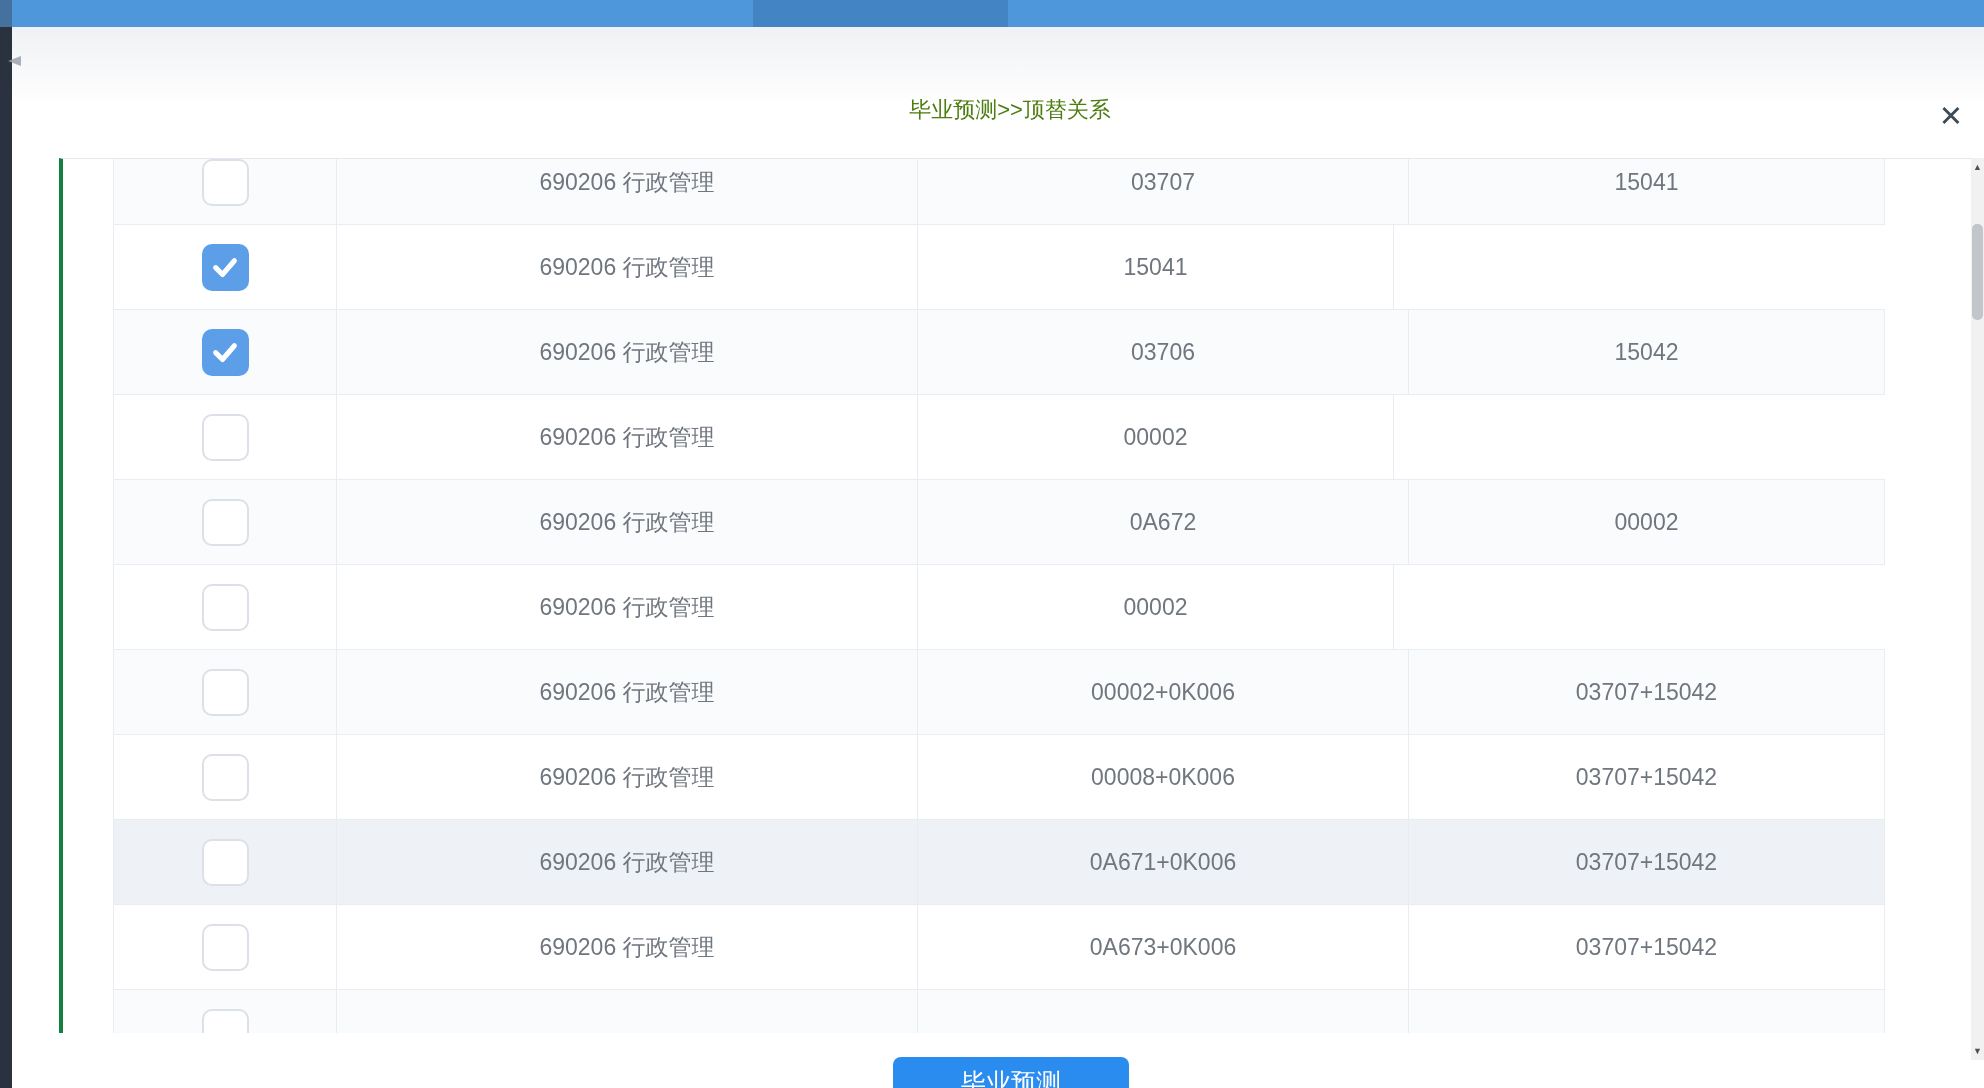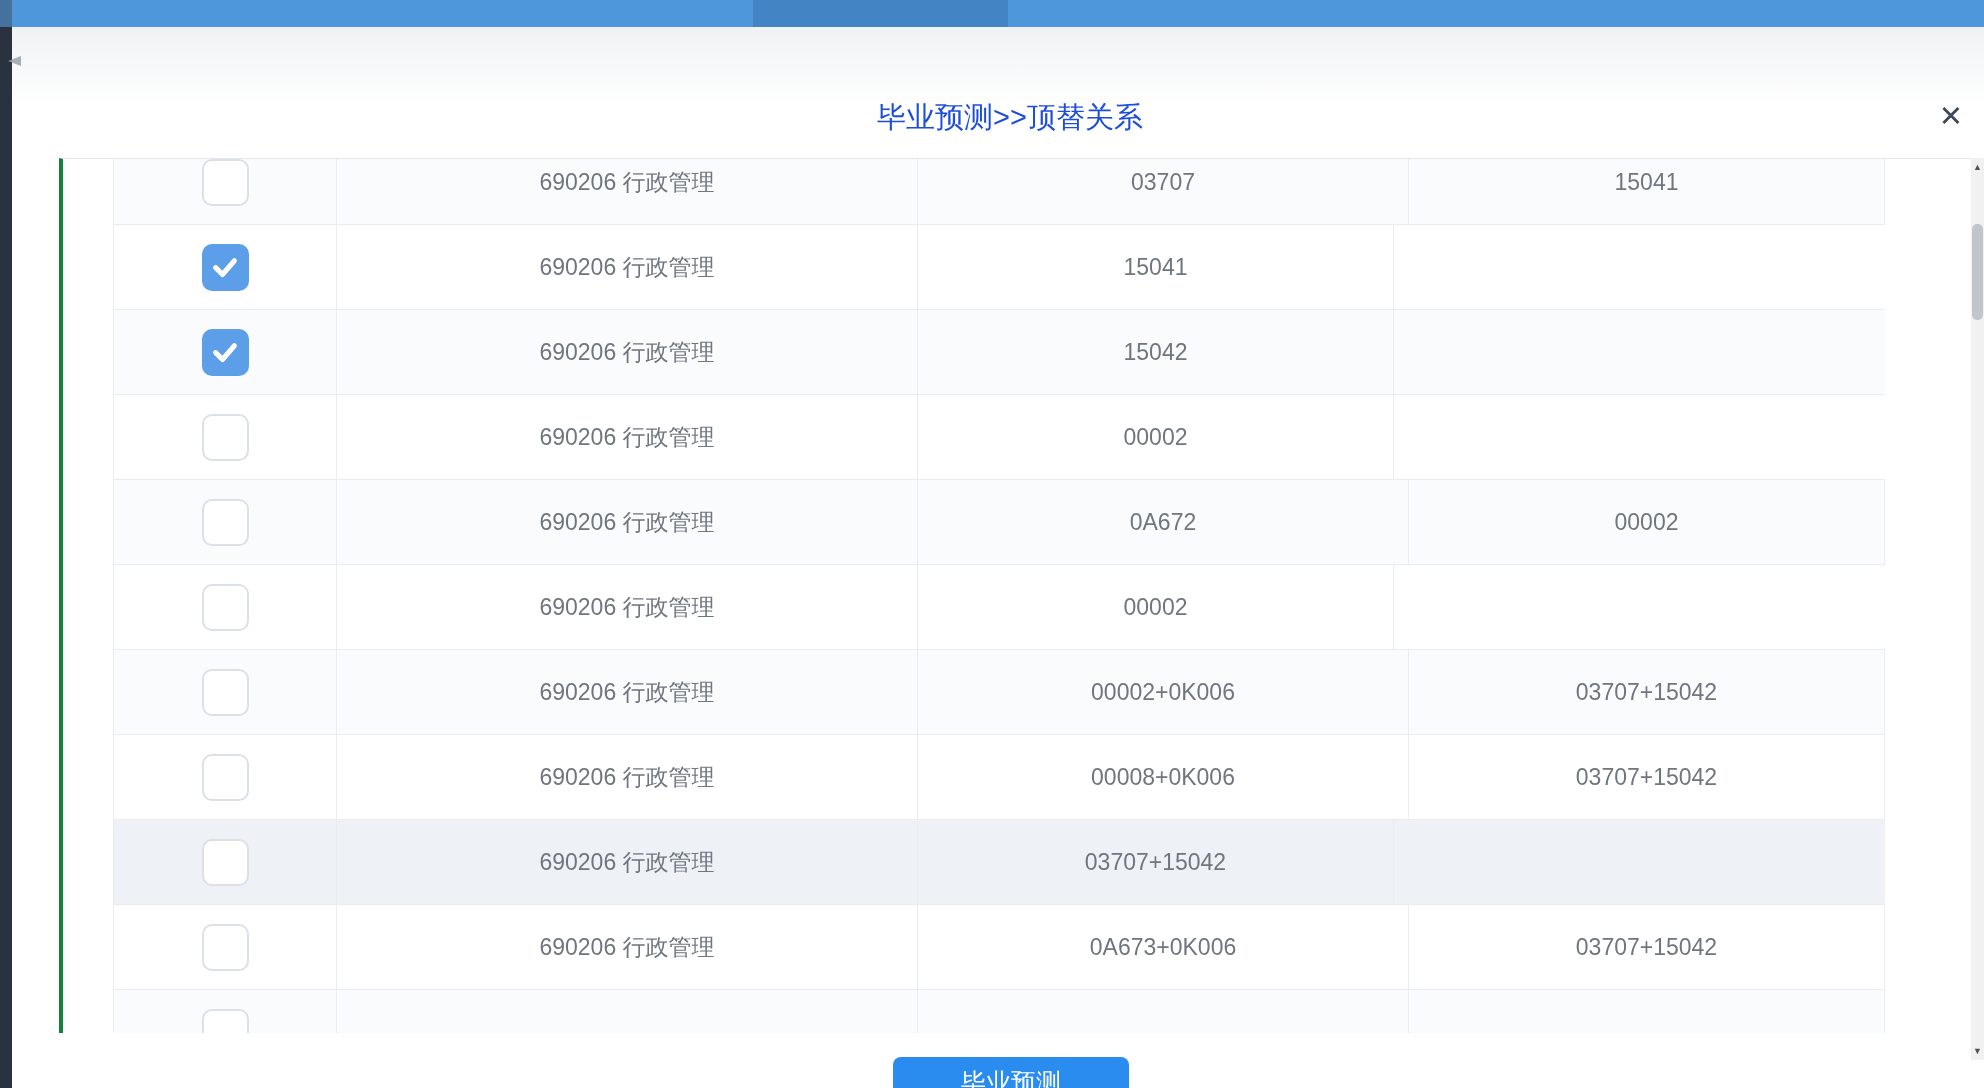--- a/index.html
+++ b/index.html
@@ -16,22 +16,22 @@
 
   
   .modal{position:absolute;left:12px;top:27px;width:1972px;height:1061px;background:#ffffff;}
   .modal-top-shade{position:absolute;left:12px;top:27px;width:1972px;height:80px;
       background:linear-gradient(180deg,#edeff2 0%,rgba(255,255,255,0) 100%);opacity:.85;pointer-events:none;}
 
   .stray-cursor{position:absolute;left:8px;top:56px;width:0;height:0;
       border-top:5px solid transparent;border-bottom:5px solid transparent;
       border-right:13px solid #9aa2ab;opacity:.85;}
 
-  .dialog-title{position:absolute;left:1010px;top:100px;transform:translateX(-50%);
-      font-size:29px;line-height:34px;color:#1d4ed8;white-space:nowrap;}
+  .dialog-title{position:absolute;left:1010px;top:93px;transform:translateX(-50%);
+      font-size:22px;line-height:34px;color:#4d7c0f;white-space:nowrap;}
 
   .close-btn{position:absolute;left:1932px;top:97px;width:38px;height:38px;
       font-size:29px;line-height:38px;text-align:center;color:#3d4a57;cursor:pointer;}
 
   
   .table-clip{position:absolute;left:59px;top:158px;width:1912px;height:874px;overflow:hidden;
       border-top:1px solid #e4e8ee;border-left:4px solid #15803d;}
   .row{position:absolute;left:50px;width:1772px;height:85px;box-sizing:border-box;
       border-bottom:1px solid #e9edf3;display:flex;background:#ffffff;}
   .row.striped{background:#fafbfc;}
@@ -103,20 +103,21 @@
       </div>
       <div class="row striped" style="top: 151px;">
         <div class="cell c0">
           <div class="checkbox checked">
             <svg viewBox="0 0 24 24" fill="none">
               <polyline points="4.5,12.5 10,18 19.5,7" stroke="#ffffff" stroke-width="4" stroke-linecap="round" stroke-linejoin="round"></polyline>
             </svg>
           </div>
         </div>
         <div class="cell c1">690206 行政管理</div>
+        <div class="cell c2">03706</div>
         <div class="cell c3">15042</div>
       </div>
       <div class="row" style="top: 236px;">
         <div class="cell c0">
           <div class="checkbox"></div>
         </div>
         <div class="cell c1">690206 行政管理</div>
         <div class="cell c3">00002</div>
       </div>
       <div class="row striped" style="top: 321px;">
@@ -148,20 +149,21 @@
         </div>
         <div class="cell c1">690206 行政管理</div>
         <div class="cell c2">00008+0K006</div>
         <div class="cell c3">03707+15042</div>
       </div>
       <div class="row highlight" style="top: 661px;">
         <div class="cell c0">
           <div class="checkbox"></div>
         </div>
         <div class="cell c1">690206 行政管理</div>
+        <div class="cell c2">0A671+0K006</div>
         <div class="cell c3">03707+15042</div>
       </div>
       <div class="row" style="top: 746px;">
         <div class="cell c0">
           <div class="checkbox"></div>
         </div>
         <div class="cell c1">690206 行政管理</div>
         <div class="cell c2">0A673+0K006</div>
         <div class="cell c3">03707+15042</div>
       </div>

